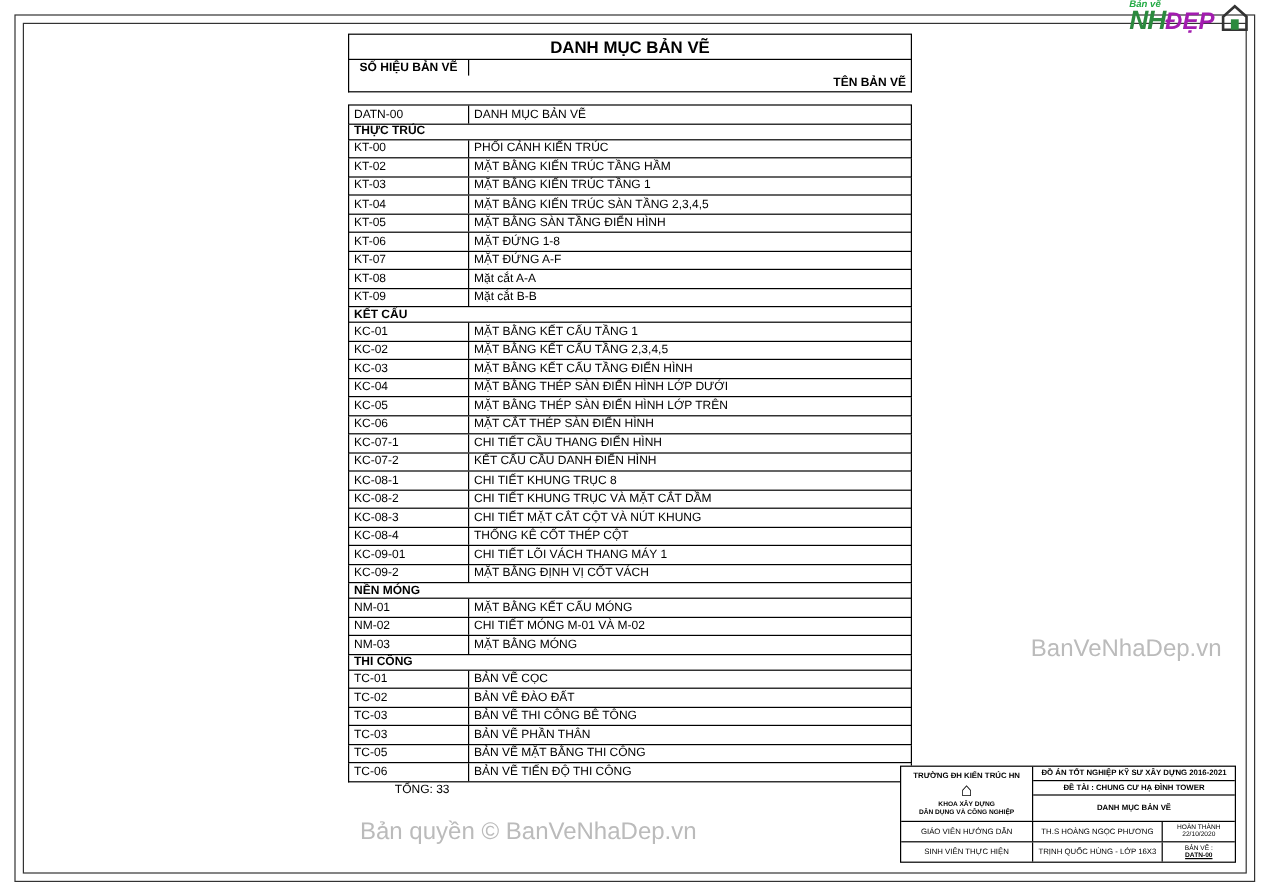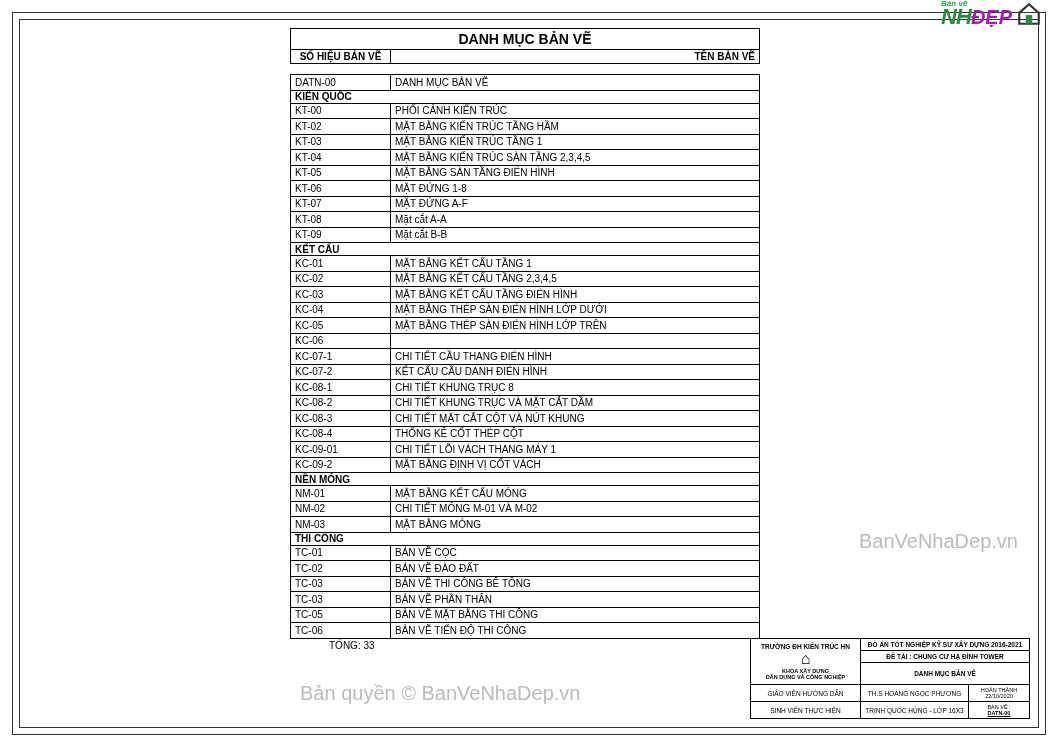--- a/index.html
+++ b/index.html
@@ -34,20 +34,21 @@
   .header-row.title {
     justify-content: center;
     font-weight: bold;
     font-size: 14px;
     padding: 2px 0;
   }
   .header-row.cols {
     border-top: none;
     font-weight: bold;
     font-size: 10px;
+    flex-direction: column;
   }
   .col-id {
     width: 100px;
     border-right: 1px solid #000;
     padding: 1px 4px;
     text-align: center;
   }
   .col-name {
     flex: 1;
     padding: 1px 4px;
@@ -151,21 +152,21 @@
         <div class="col-id">SỐ HIỆU BẢN VẼ</div>
         <div class="col-name">TÊN BẢN VẼ</div>
       </div>
 
       <div class="section">
         <div class="row">
           <div class="id">DATN-00</div>
           <div class="nm">DANH MỤC BẢN VẼ</div>
         </div>
         <div id="groups-container">
-            <div class="group-header">KIẾN QUỐC</div>
+            <div class="group-header">THỰC TRÚC</div>
             <div class="row">
               <div class="id">KT-00</div>
               <div class="nm">PHỐI CẢNH KIẾN TRÚC</div>
             </div>
             <div class="row">
               <div class="id">KT-02</div>
               <div class="nm">MẶT BẰNG KIẾN TRÚC TẦNG HẦM</div>
             </div>
             <div class="row">
               <div class="id">KT-03</div>
@@ -211,20 +212,21 @@
             <div class="row">
               <div class="id">KC-04</div>
               <div class="nm">MẶT BẰNG THÉP SÀN ĐIỂN HÌNH LỚP DƯỚI</div>
             </div>
             <div class="row">
               <div class="id">KC-05</div>
               <div class="nm">MẶT BẰNG THÉP SÀN ĐIỂN HÌNH LỚP TRÊN</div>
             </div>
             <div class="row">
               <div class="id">KC-06</div>
+              <div class="nm">MẶT CẮT THÉP SÀN ĐIỂN HÌNH</div>
             </div>
             <div class="row">
               <div class="id">KC-07-1</div>
               <div class="nm">CHI TIẾT CẦU THANG ĐIỂN HÌNH</div>
             </div>
             <div class="row">
               <div class="id">KC-07-2</div>
               <div class="nm">KẾT CẤU CẦU DANH ĐIỂN HÌNH</div>
             </div>
             <div class="row">

